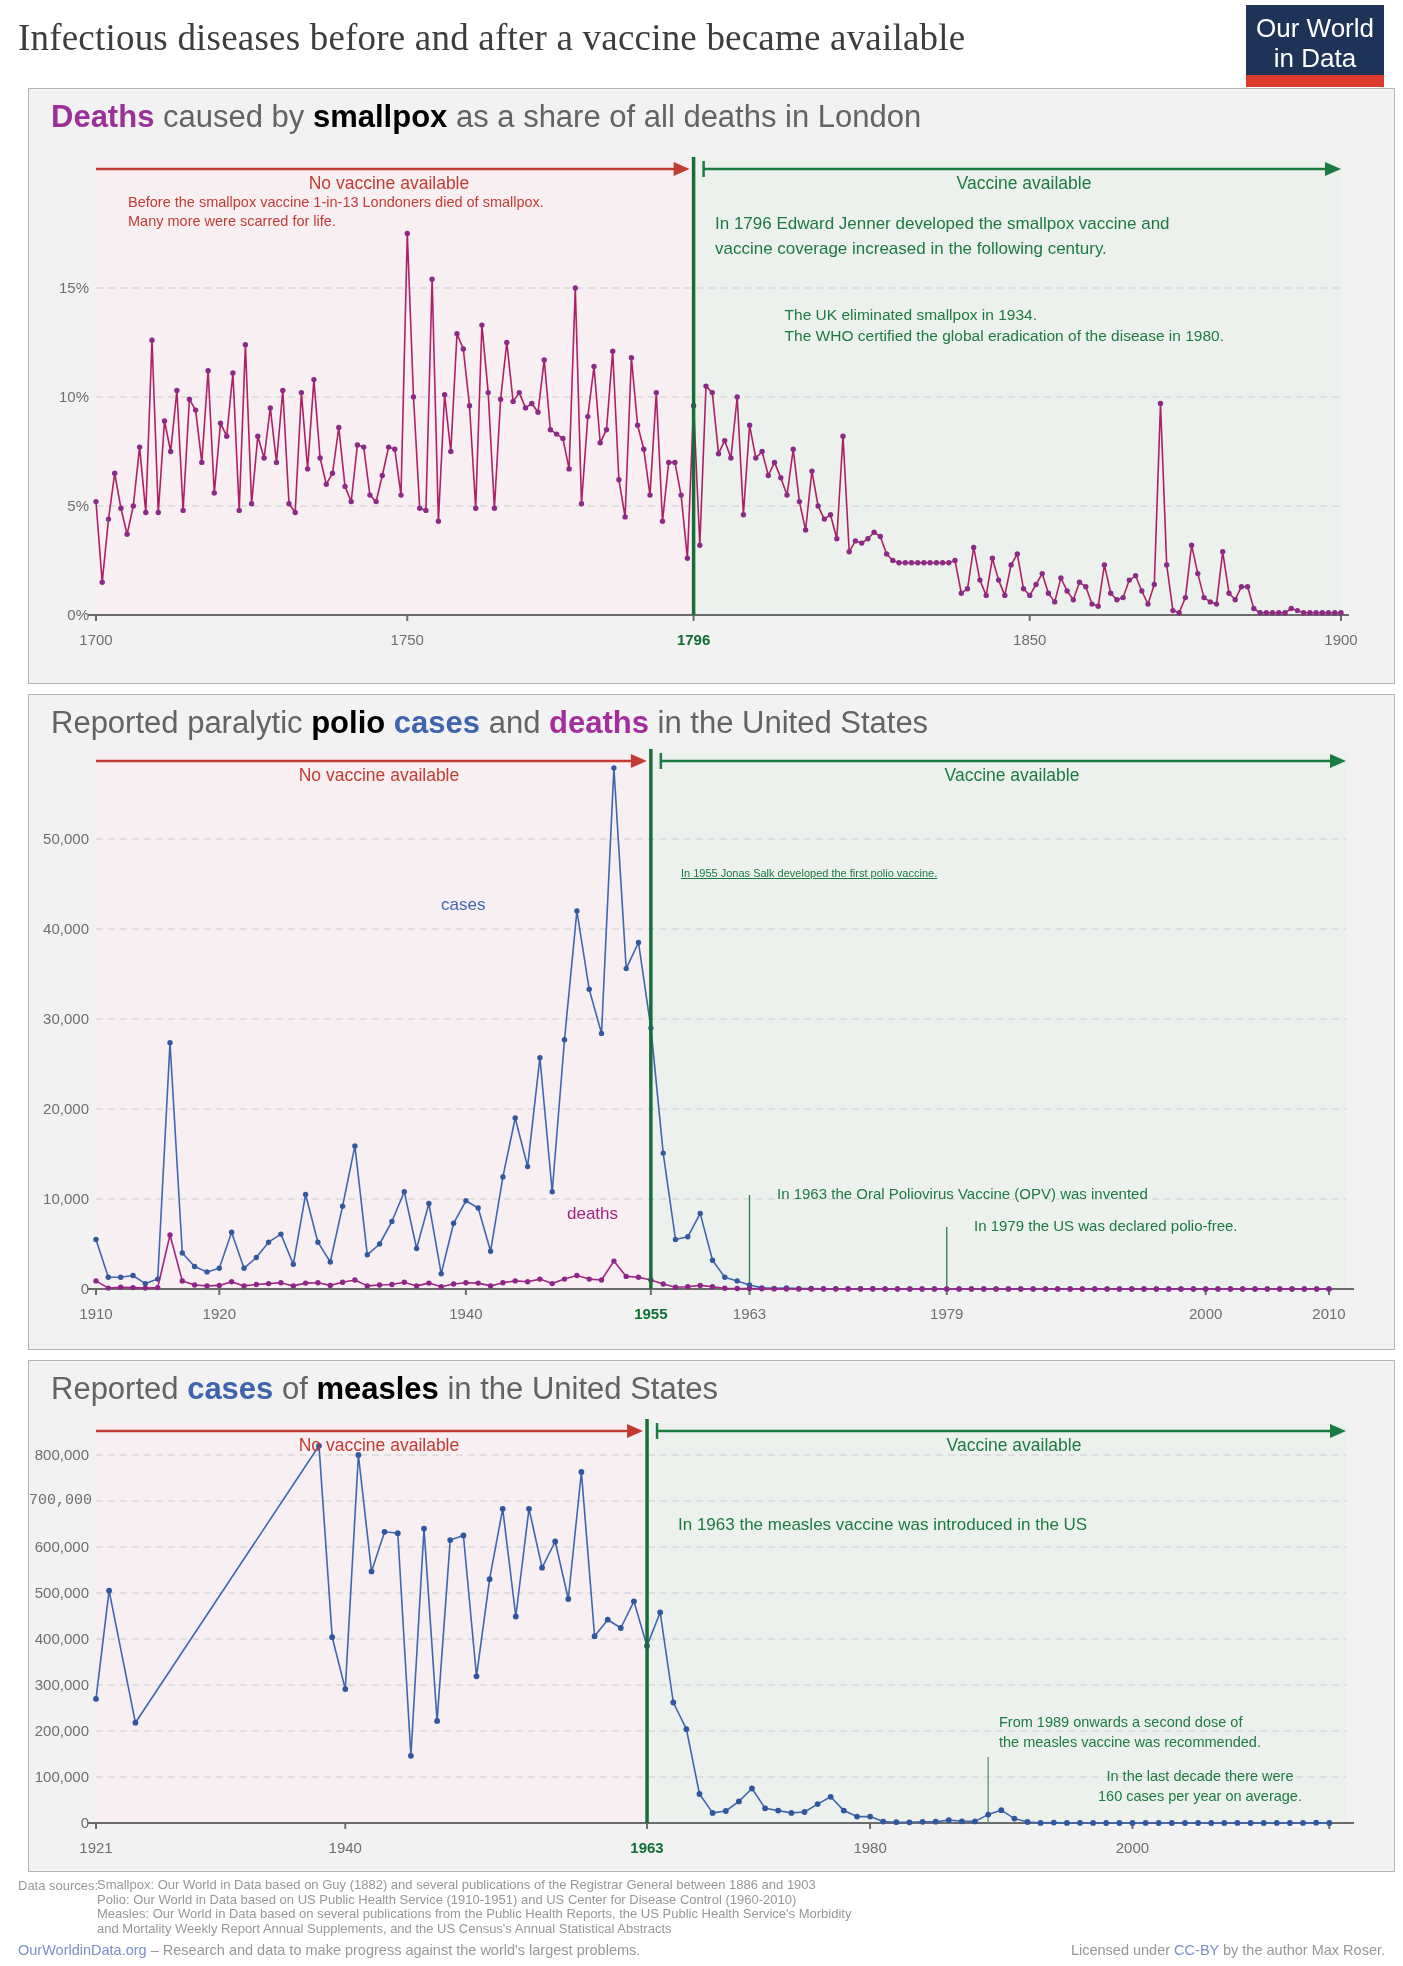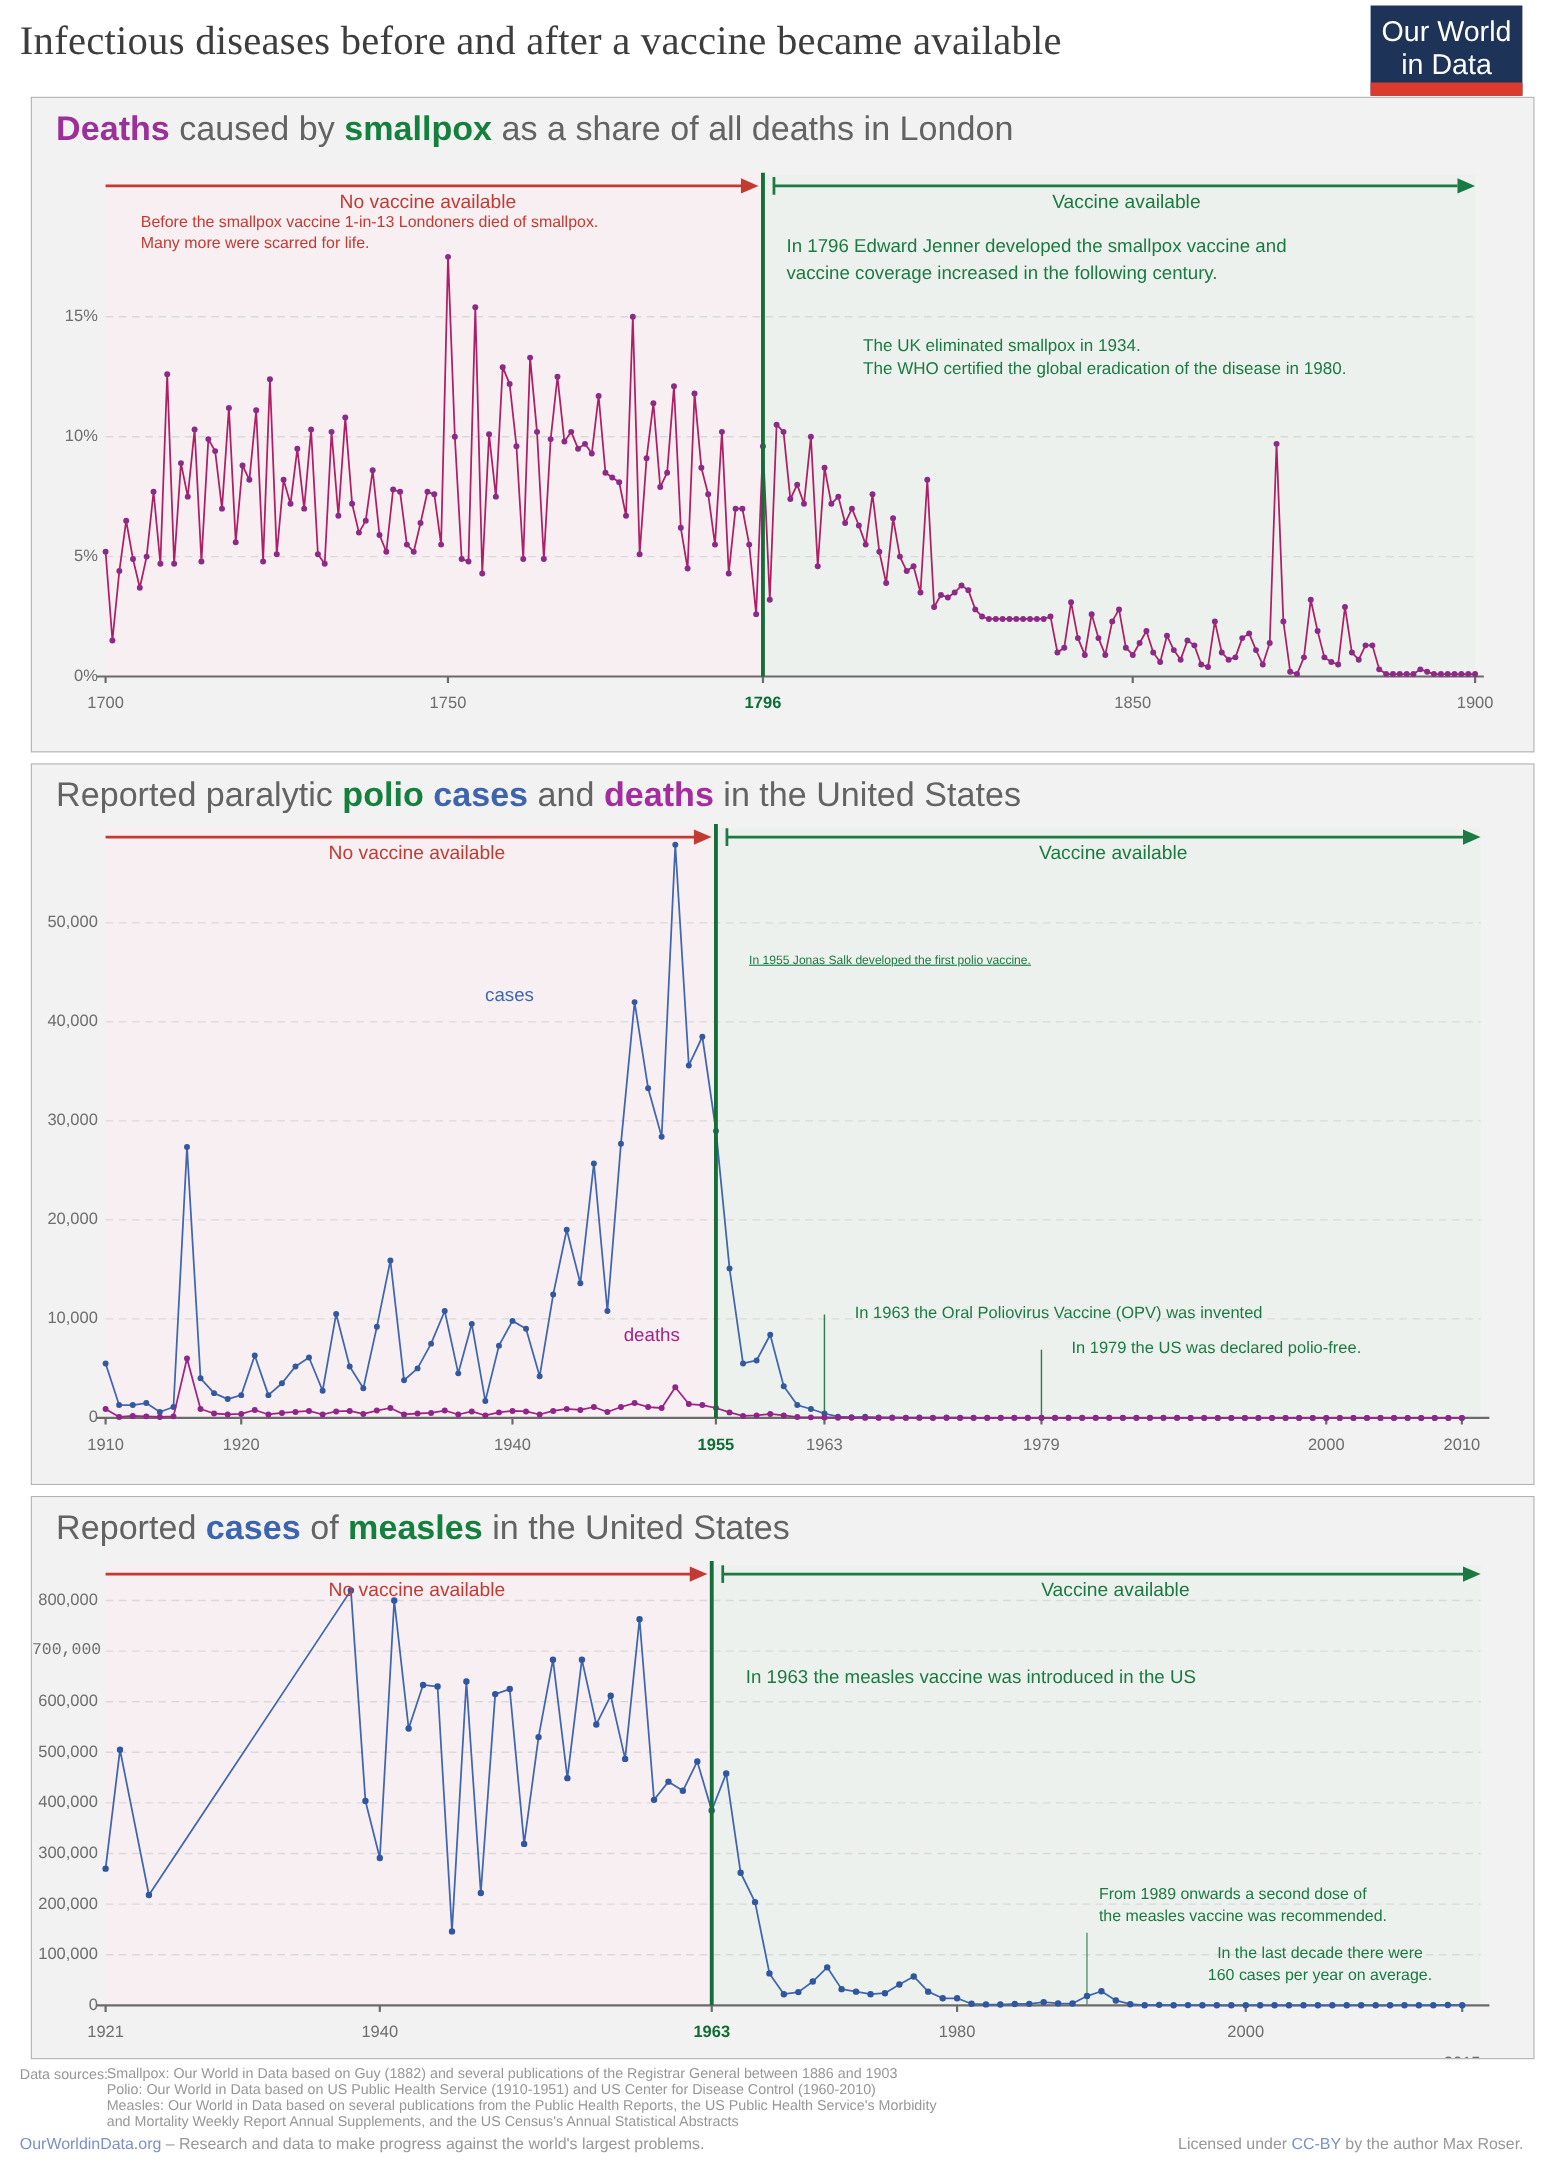--- a/index.html
+++ b/index.html
@@ -11,21 +11,21 @@
   #logo .logo-text{position:absolute;top:8px;left:0;width:100%;text-align:center;color:#fff;
     font-size:26px;line-height:30px;font-weight:500;}
   #logo .logo-red{position:absolute;left:0;bottom:0;width:100%;height:12px;background:#dc3a2d;}
   
   .panel{position:absolute;left:28px;width:1367px;background:#f3f2f2;border:1px solid #b3b3b3;box-sizing:border-box;overflow:hidden;}
   #panel-0{top:88px;height:596px;}
   #panel-1{top:694px;height:656px;}
   #panel-2{top:1360px;height:512px;}
   .panel-title{position:absolute;left:22px;top:10px;font-size:31px;color:#636363;white-space:nowrap;}
   .tp-plain{color:#636363;text-align:center;}
-  .tp-gray{color:#15803d;font-weight:bold;}
+  .tp-gray{color:#000000;font-weight:bold;}
   .tp-purple{color:#9b3198;font-weight:bold;}
   .tp-blue{color:#3d64ad;font-weight:bold;}
   .tp-magenta{color:#a42d9d;font-weight:bold;}
   .chart-svg{position:absolute;left:0;top:0;}
   
   .arrow-heading{position:absolute;font-size:17.5px;text-align:center;}
   .red-text{color:#c23b33;}
   .green-text{color:#1b7a41;}
   .ann{position:absolute;white-space:pre-line;}
   .axis-label{position:absolute;font-size:15px;color:#6e6e6e;}

